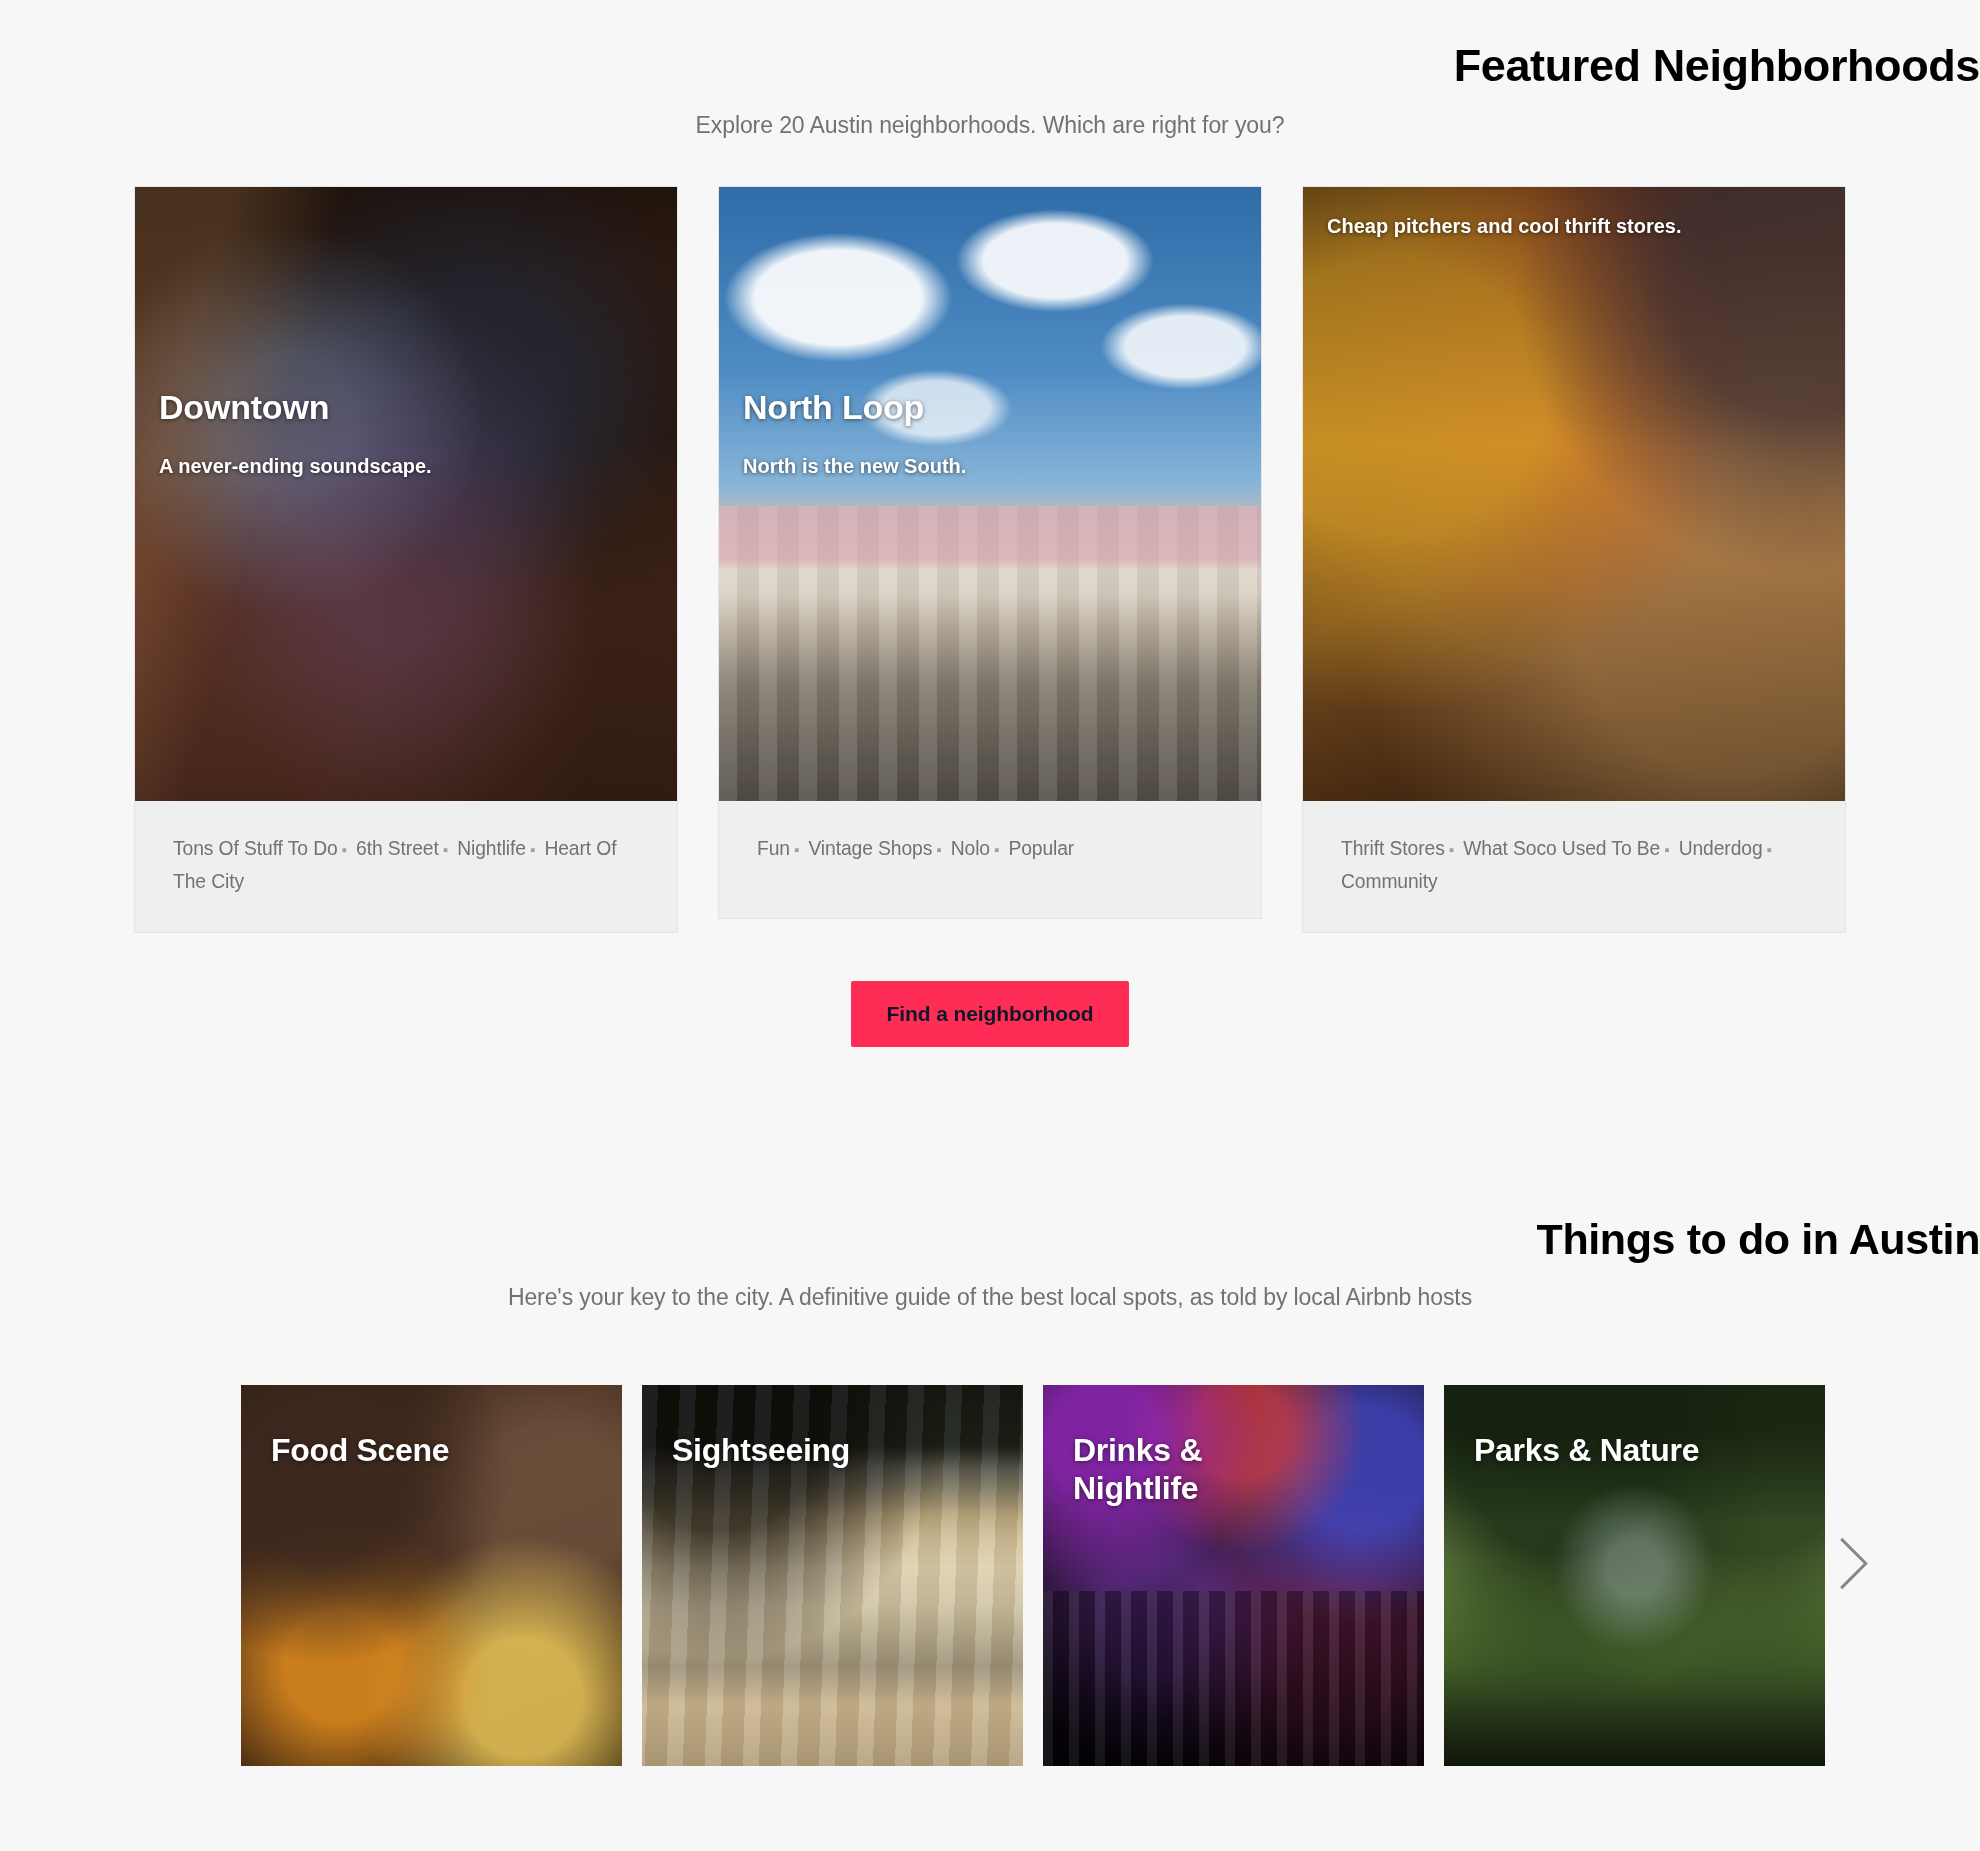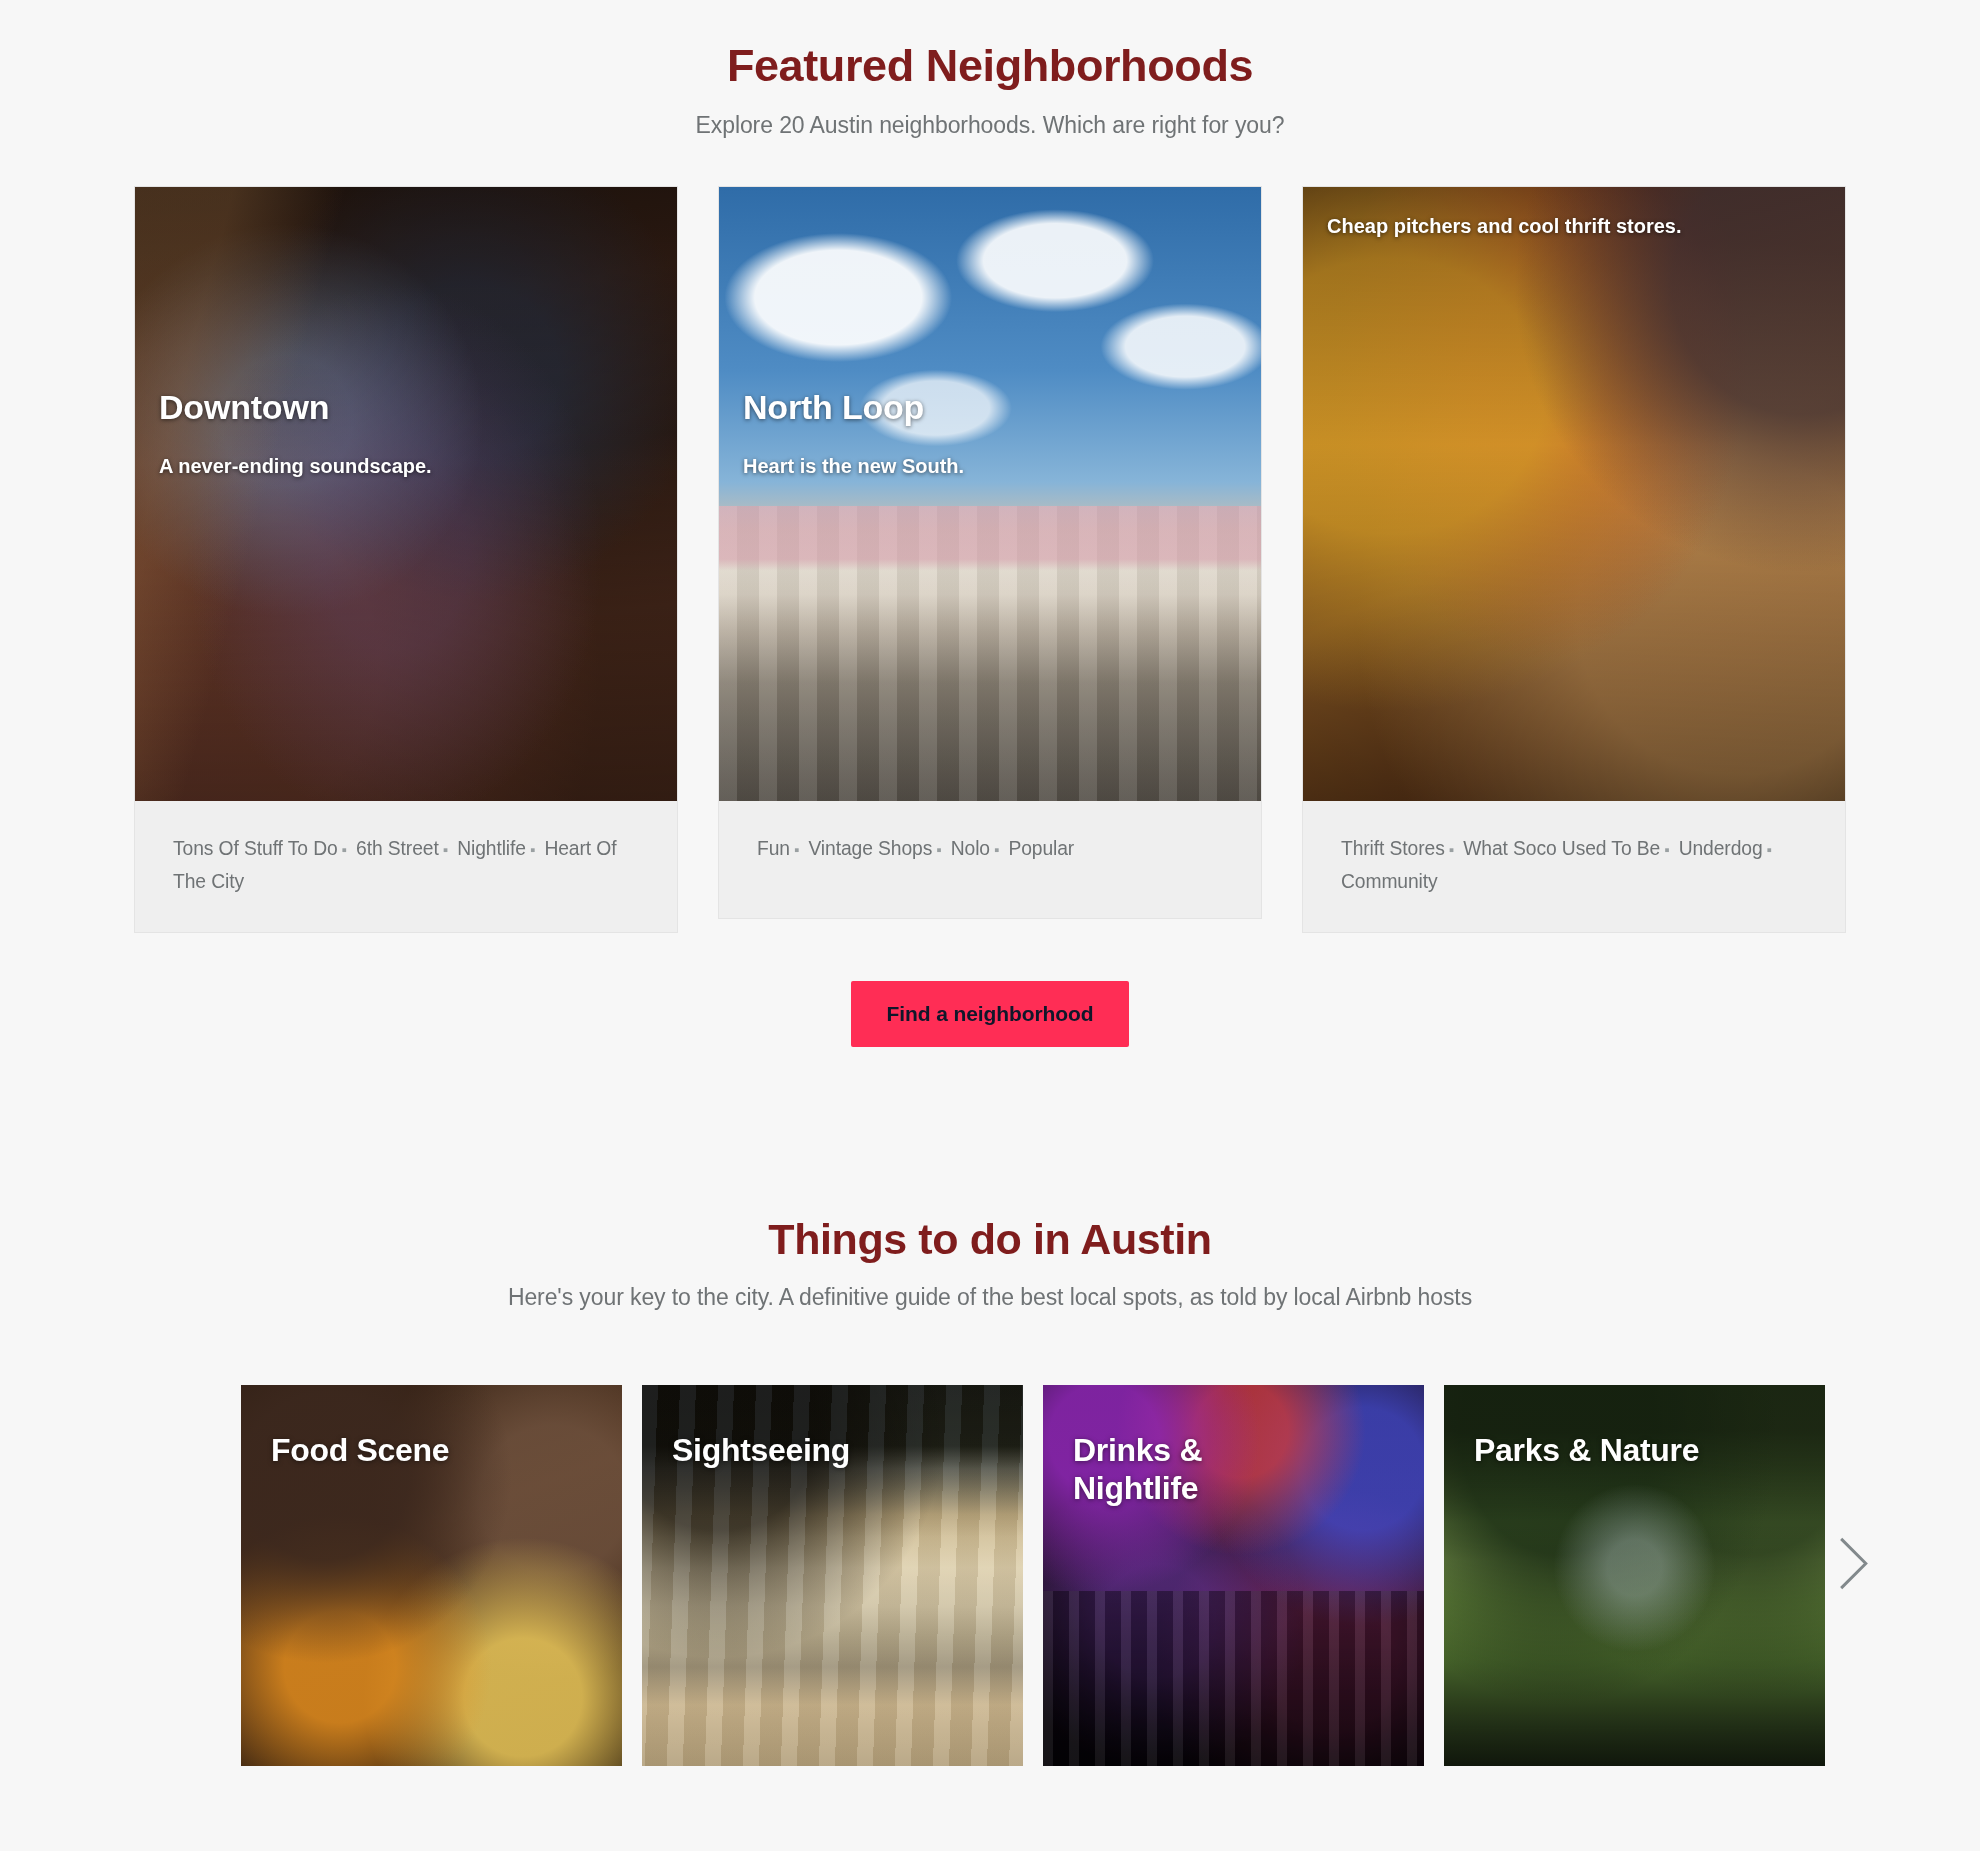--- a/index.html
+++ b/index.html
@@ -13,24 +13,24 @@
     overflow: hidden;
     position: relative;
   }
 
   
   .section-featured {
     padding-top: 40px;
   }
 
   .section-title {
-    text-align: center;
+    text-align: right;
     font-size: 45px;
     font-weight: 700;
-    color: #7f1d1d;
+    color: #000000;
     letter-spacing: -0.4px;
     line-height: 1.15;
   }
 
   .section-subtitle {
     text-align: center;
     font-size: 23px;
     font-weight: 400;
     color: #6f7375;
     margin-top: 20px;
@@ -311,21 +311,21 @@
           <span>Heart Of The City</span>
         </div>
       </div>
     </div>
 
     <div class="nb-card">
       <div class="nb-card-photo">
         <div class="photo-bg ph-northloop"></div>
         <div class="nb-overlay-text">
           <div class="nb-name">North Loop</div>
-          <div class="nb-tagline">Heart is the new South.</div>
+          <div class="nb-tagline">North is the new South.</div>
         </div>
       </div>
       <div class="nb-card-footer">
         <div class="nb-tags">
           <span>Fun</span><span class="tag-sep">▪</span>
           <span>Vintage Shops</span><span class="tag-sep">▪</span>
           <span>Nolo</span><span class="tag-sep">▪</span>
           <span>Popular</span>
         </div>
       </div>

